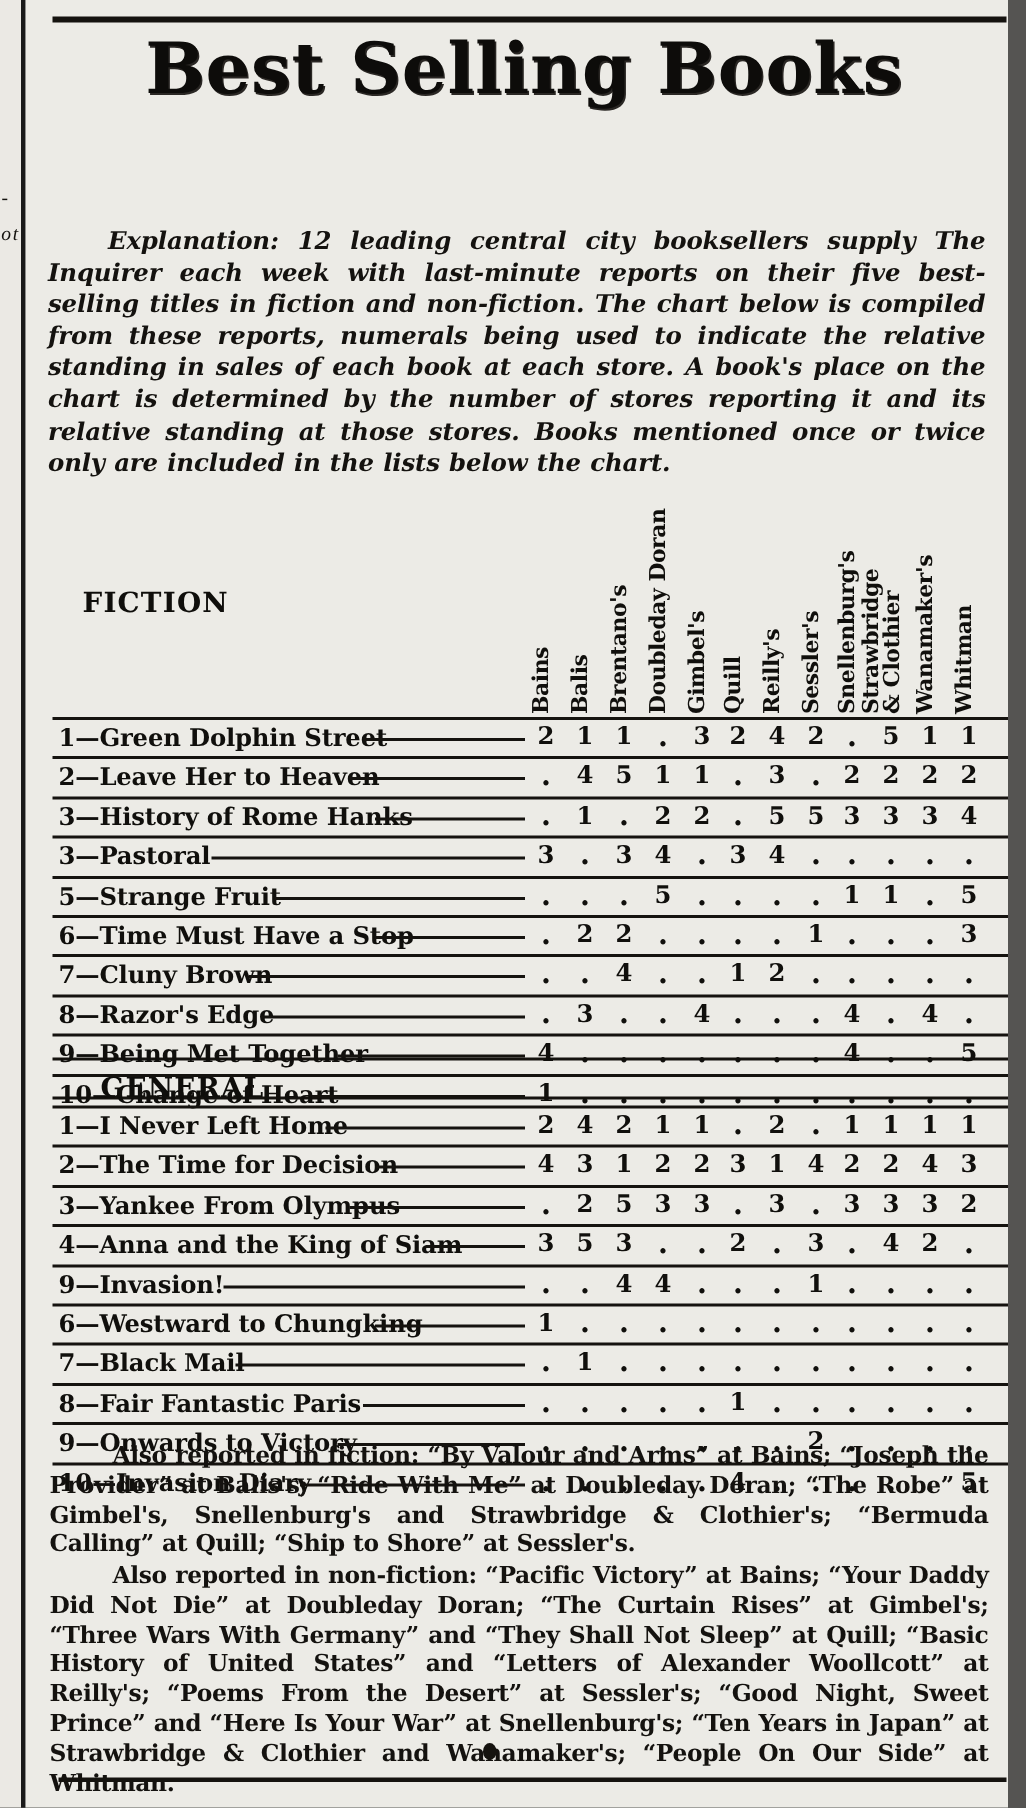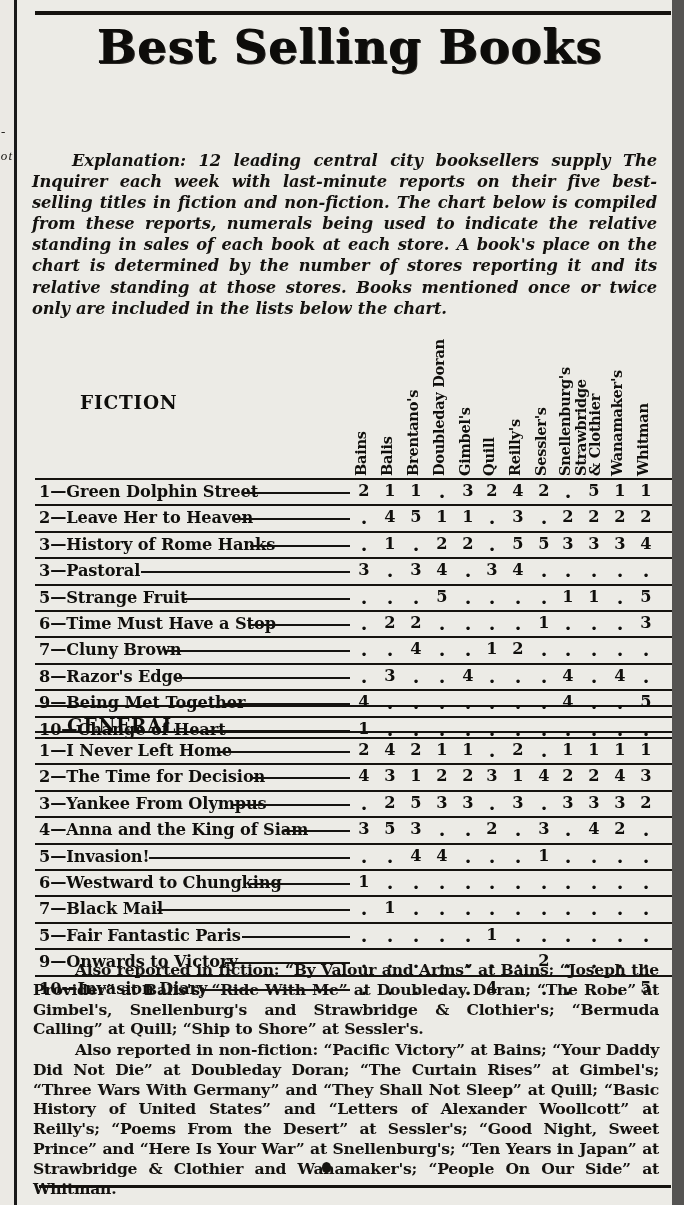--- a/index.html
+++ b/index.html
@@ -129,21 +129,21 @@
 
   
   .sect-title {
     position: absolute;
     font-family: "DejaVu Serif", serif;
     font-weight: bold;
     font-size: 18.5px;
     letter-spacing: 0.8px;
     color: #0f0e0b;
   }
-  #fiction-title { left: 38px; top: 392px; margin-left: 25px; }
+  #fiction-title { left: 38px; top: 392px; }
   #general-title { left: 50px; top: 715px; }
 
   
   #chart {
     position: absolute;
     left: 18px; top: 478px;
     width: 637px;
   }
   .chart-row {
     position: relative;
@@ -509,21 +509,21 @@
           <div class="cell" style="left: 447px;">2</div>
           <div class="cell dot" style="left: 473px;">.</div>
           <div class="cell" style="left: 499px;">3</div>
           <div class="cell dot" style="left: 523px;">.</div>
           <div class="cell" style="left: 549px;">4</div>
           <div class="cell" style="left: 575px;">2</div>
           <div class="cell dot" style="left: 601px;">.</div>
         </div>
         <div class="chart-row" style="position: absolute; left: 0px; top: 364.6px; width: 637px;">
           <div class="hline"></div>
-          <div class="title">5—Invasion!</div>
+          <div class="title">9—Invasion!</div>
           <div class="leader" style="left: 113.95px; width: 201.05px;"></div>
           <div class="cell dot" style="left: 319px;">.</div>
           <div class="cell dot" style="left: 345px;">.</div>
           <div class="cell" style="left: 371px;">4</div>
           <div class="cell" style="left: 397px;">4</div>
           <div class="cell dot" style="left: 423px;">.</div>
           <div class="cell dot" style="left: 447px;">.</div>
           <div class="cell dot" style="left: 473px;">.</div>
           <div class="cell" style="left: 499px;">1</div>
           <div class="cell dot" style="left: 523px;">.</div>
@@ -560,21 +560,21 @@
           <div class="cell dot" style="left: 447px;">.</div>
           <div class="cell dot" style="left: 473px;">.</div>
           <div class="cell dot" style="left: 499px;">.</div>
           <div class="cell dot" style="left: 523px;">.</div>
           <div class="cell dot" style="left: 549px;">.</div>
           <div class="cell dot" style="left: 575px;">.</div>
           <div class="cell dot" style="left: 601px;">.</div>
         </div>
         <div class="chart-row" style="position: absolute; left: 0px; top: 443.8px; width: 637px;">
           <div class="hline"></div>
-          <div class="title">5—Fair Fantastic Paris</div>
+          <div class="title">8—Fair Fantastic Paris</div>
           <div class="leader" style="left: 206.9px; width: 108.1px;"></div>
           <div class="cell dot" style="left: 319px;">.</div>
           <div class="cell dot" style="left: 345px;">.</div>
           <div class="cell dot" style="left: 371px;">.</div>
           <div class="cell dot" style="left: 397px;">.</div>
           <div class="cell dot" style="left: 423px;">.</div>
           <div class="cell" style="left: 447px;">1</div>
           <div class="cell dot" style="left: 473px;">.</div>
           <div class="cell dot" style="left: 499px;">.</div>
           <div class="cell dot" style="left: 523px;">.</div>

